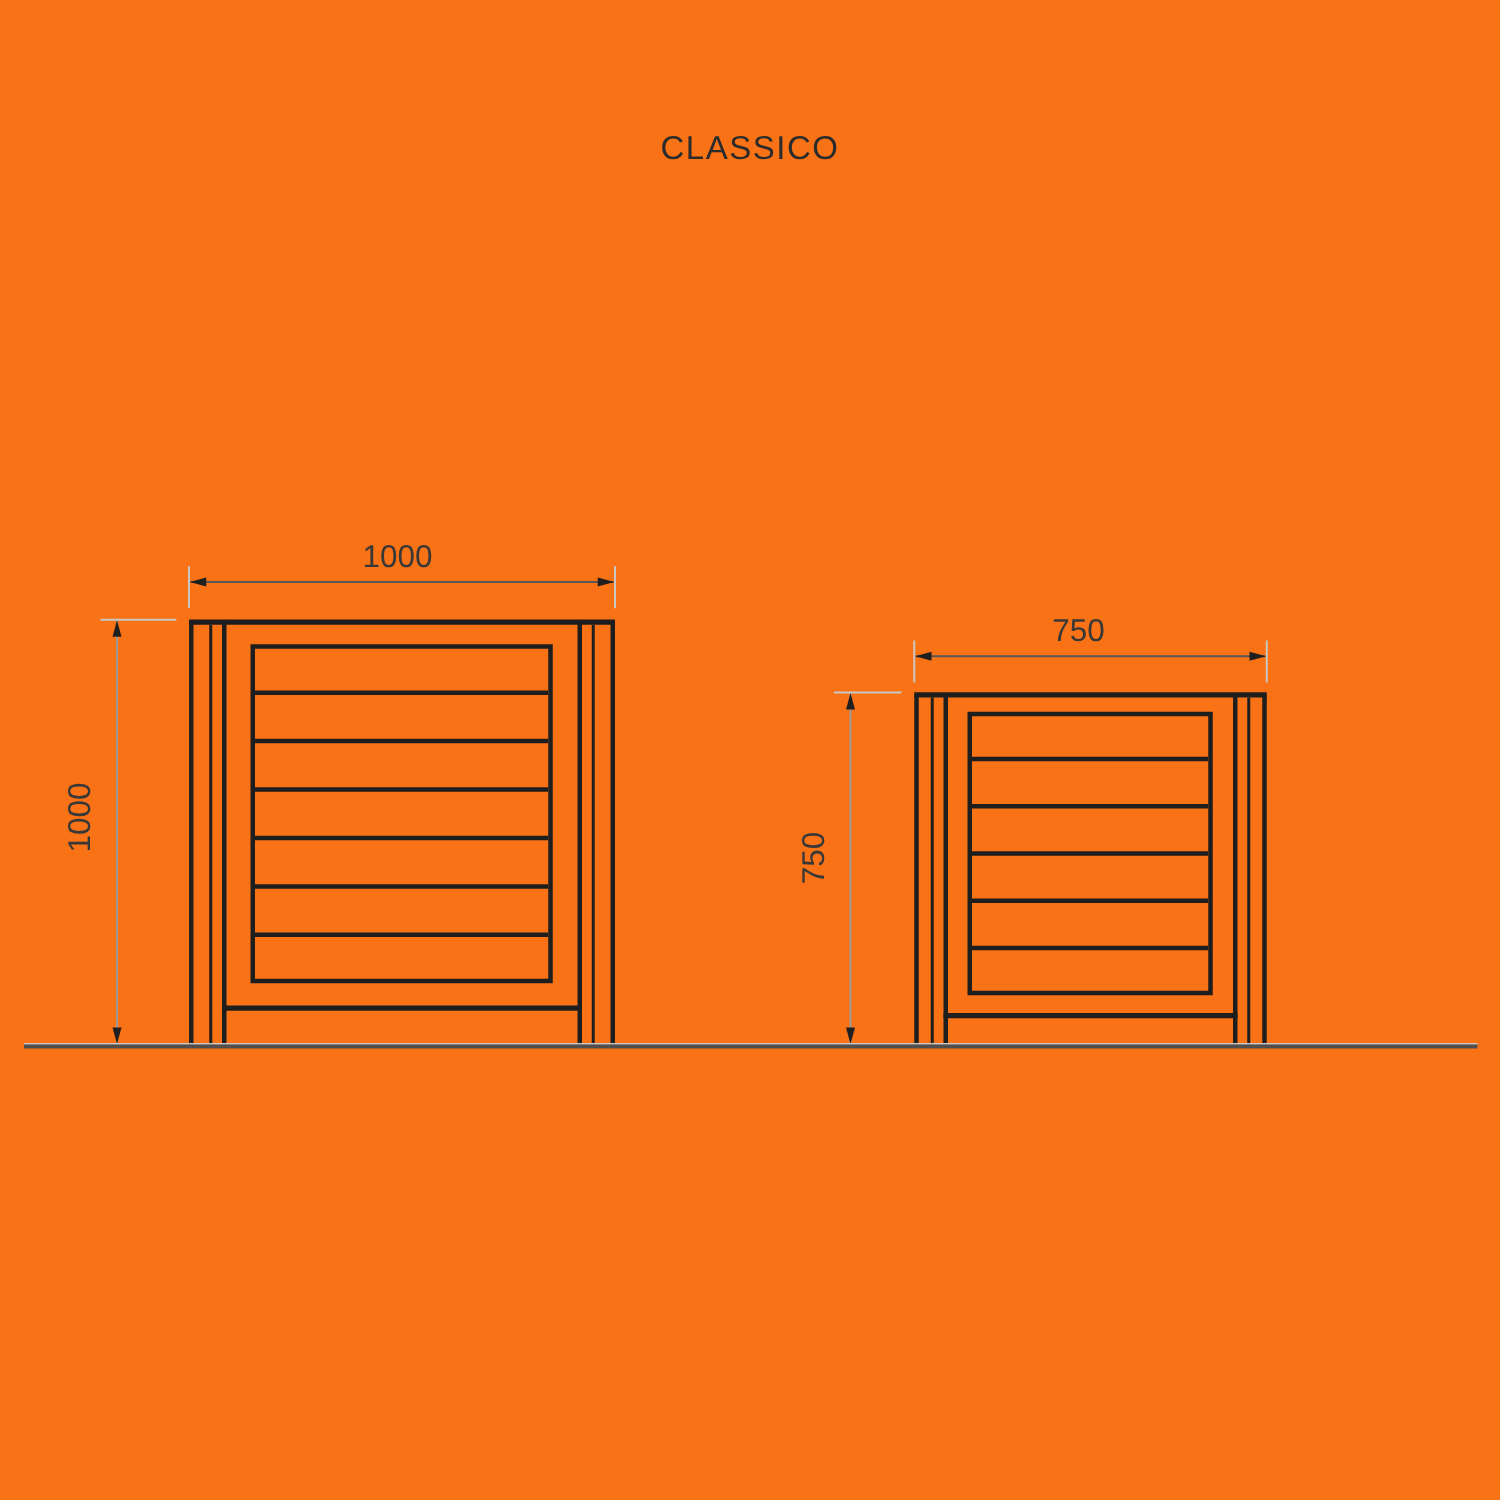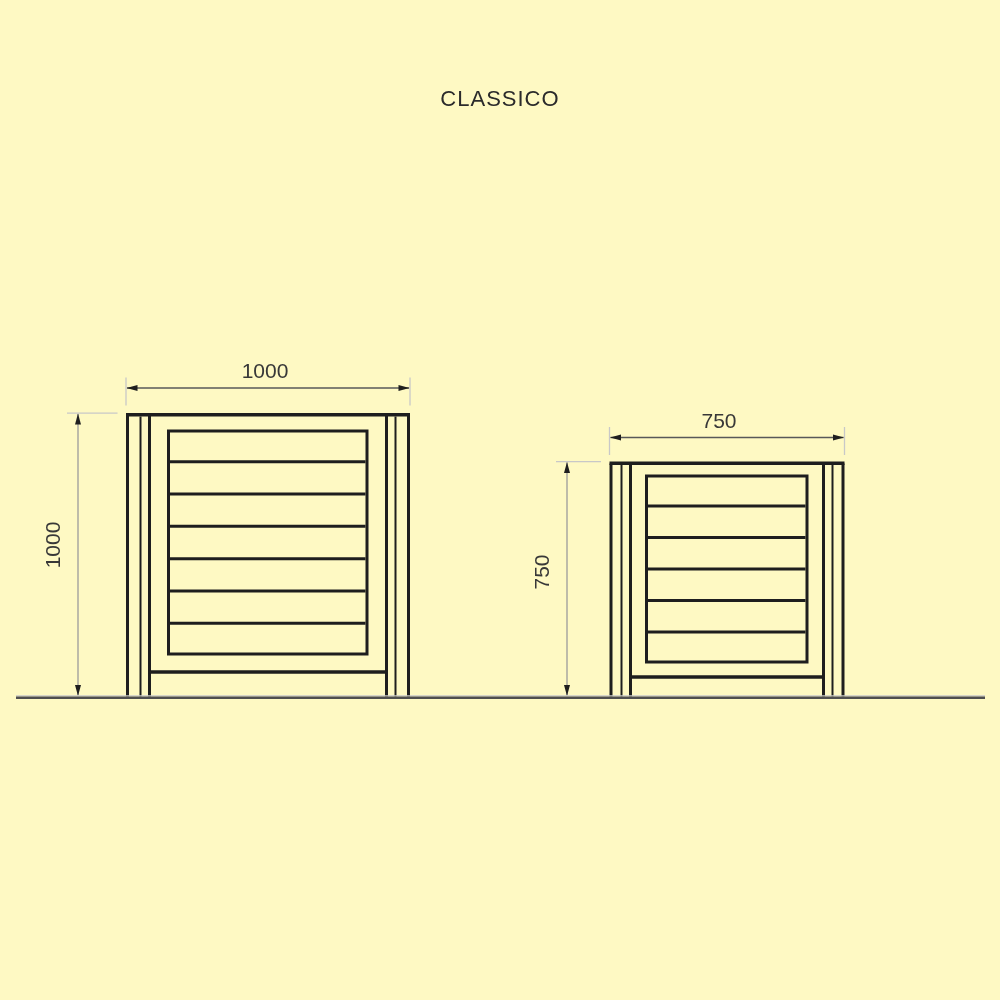--- a/index.html
+++ b/index.html
@@ -4,21 +4,21 @@
 <style>
   html, body {
     margin: 0;
     padding: 0;
     background: #ffffff;
   }
   #page {
     position: relative;
     width: 1000px;
     height: 1000px;
-    background: #fef9c3;
+    background: #f97316;
     overflow: hidden;
     font-family: "Liberation Sans", sans-serif;
   }
   #drawing-title {
     position: absolute;
     top: 86px;
     left: 0;
     width: 1000px;
     text-align: center;
     font-size: 22px;

